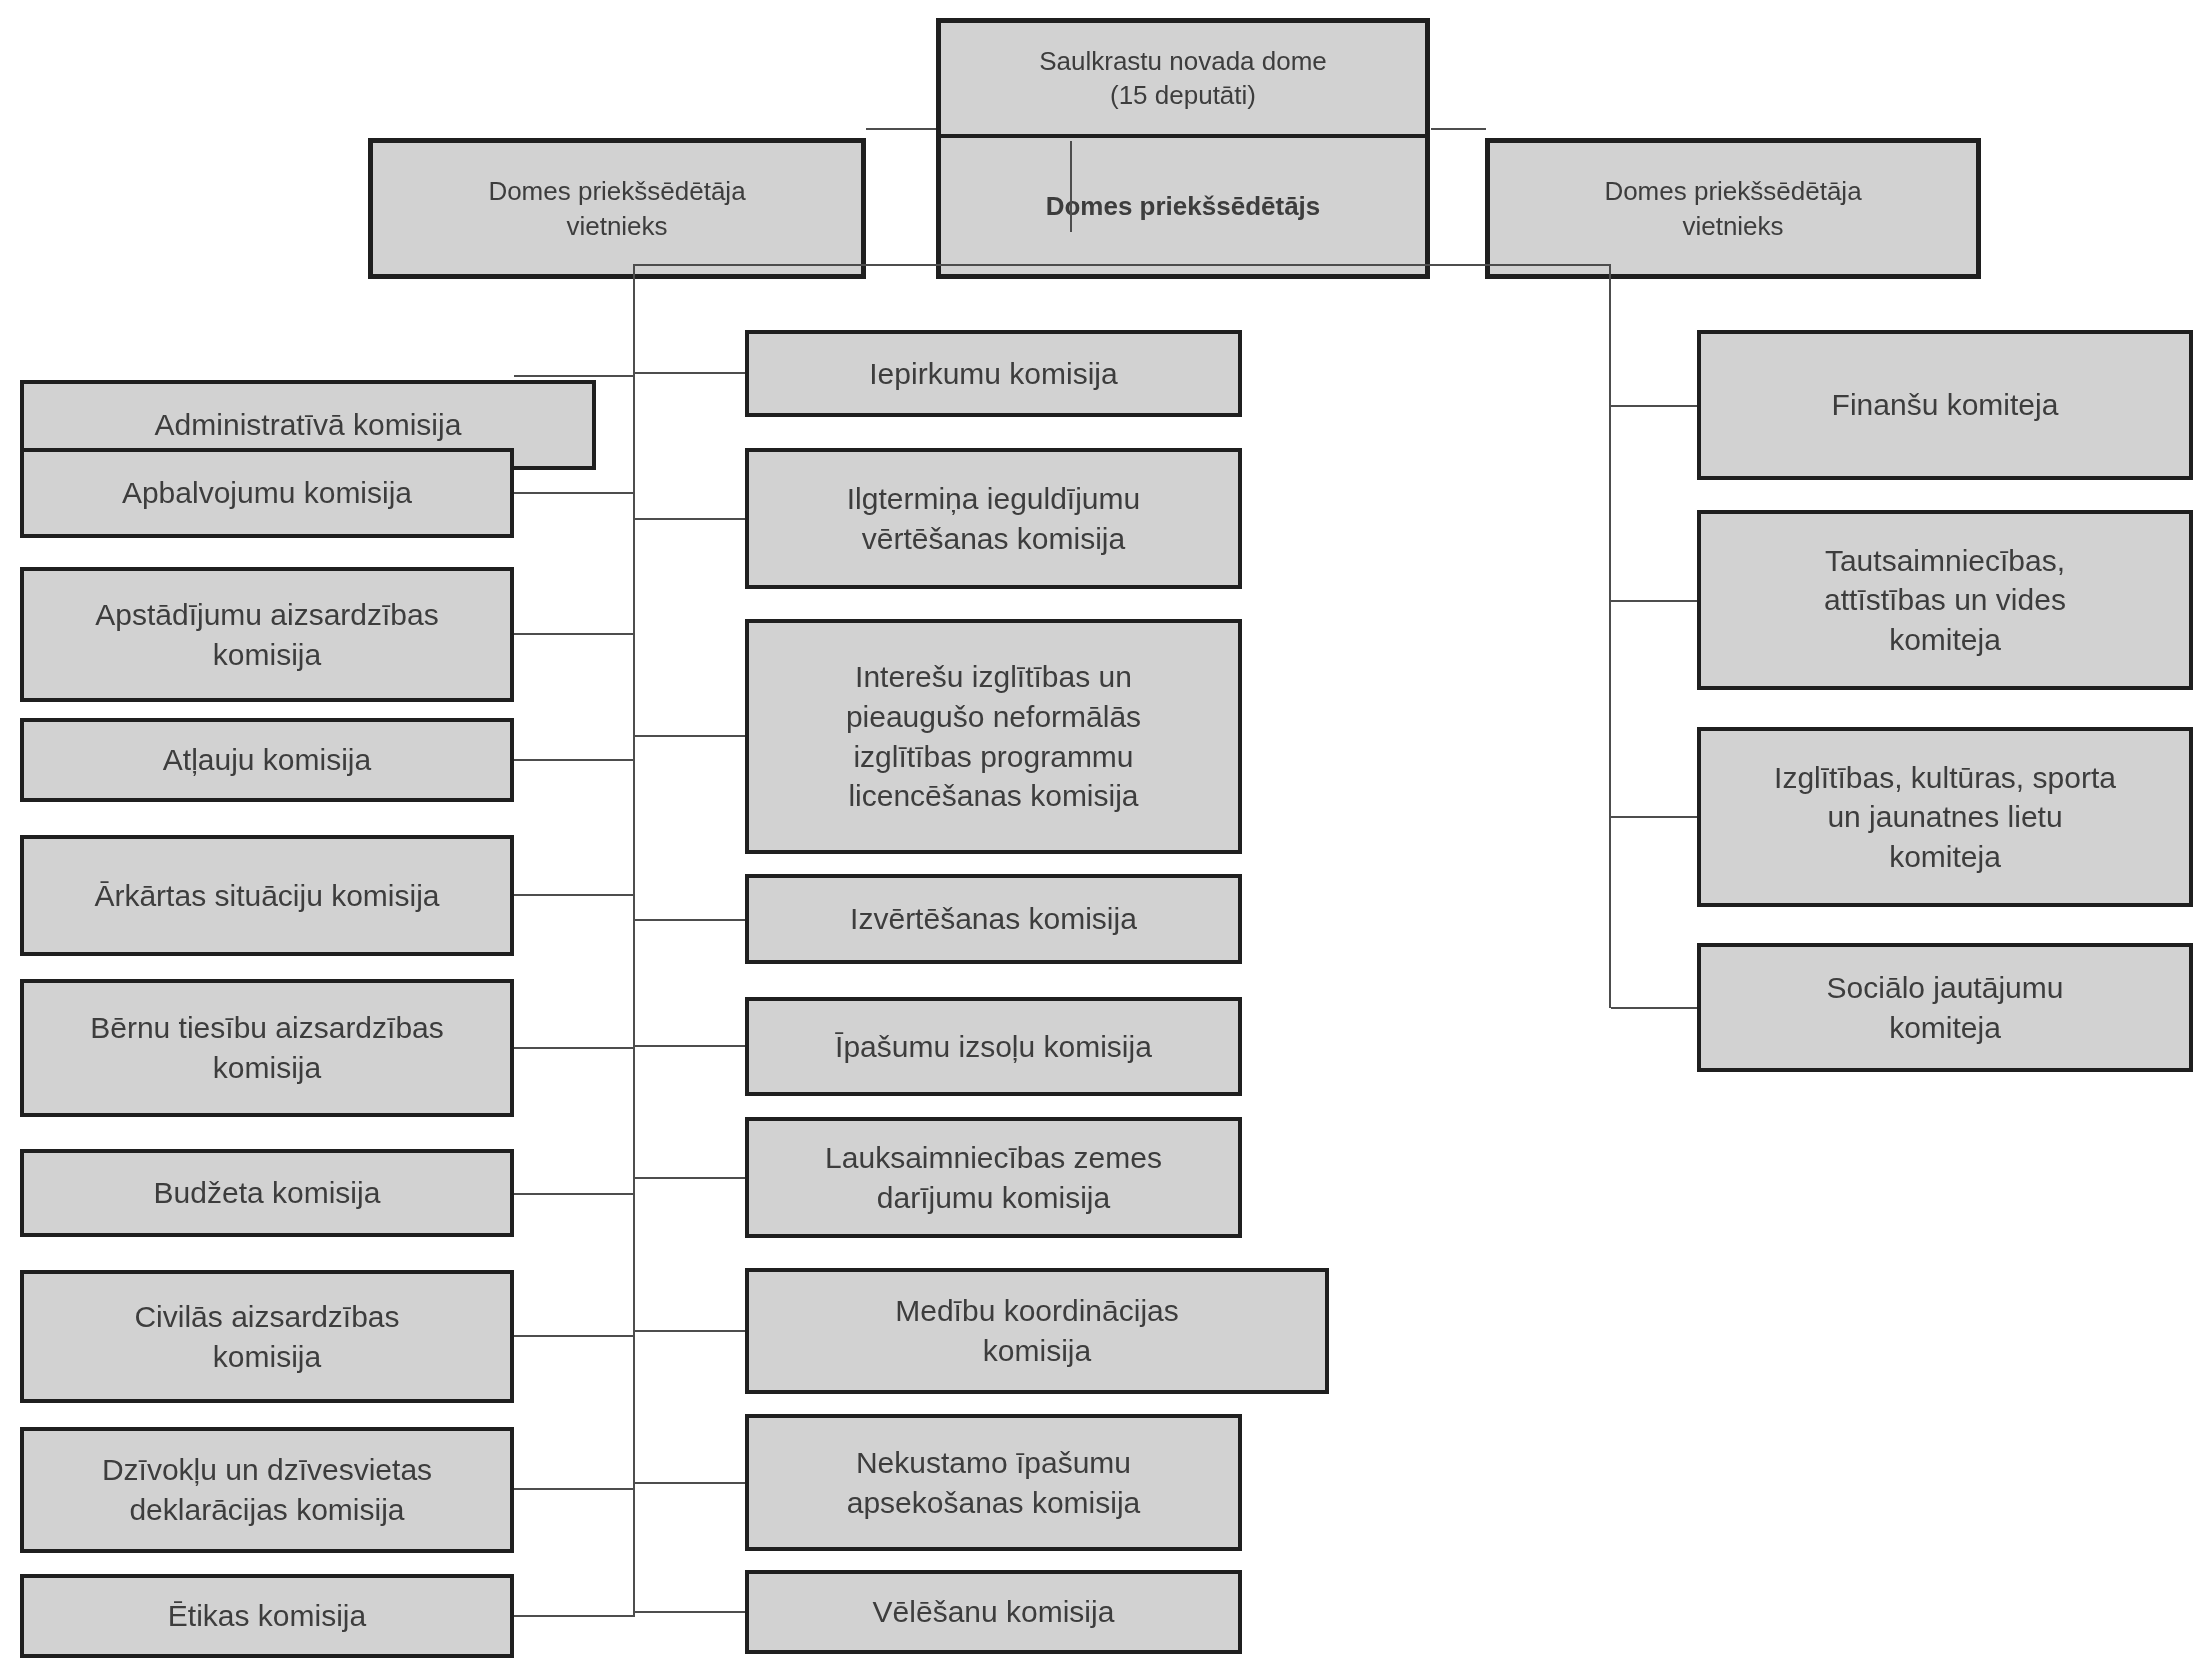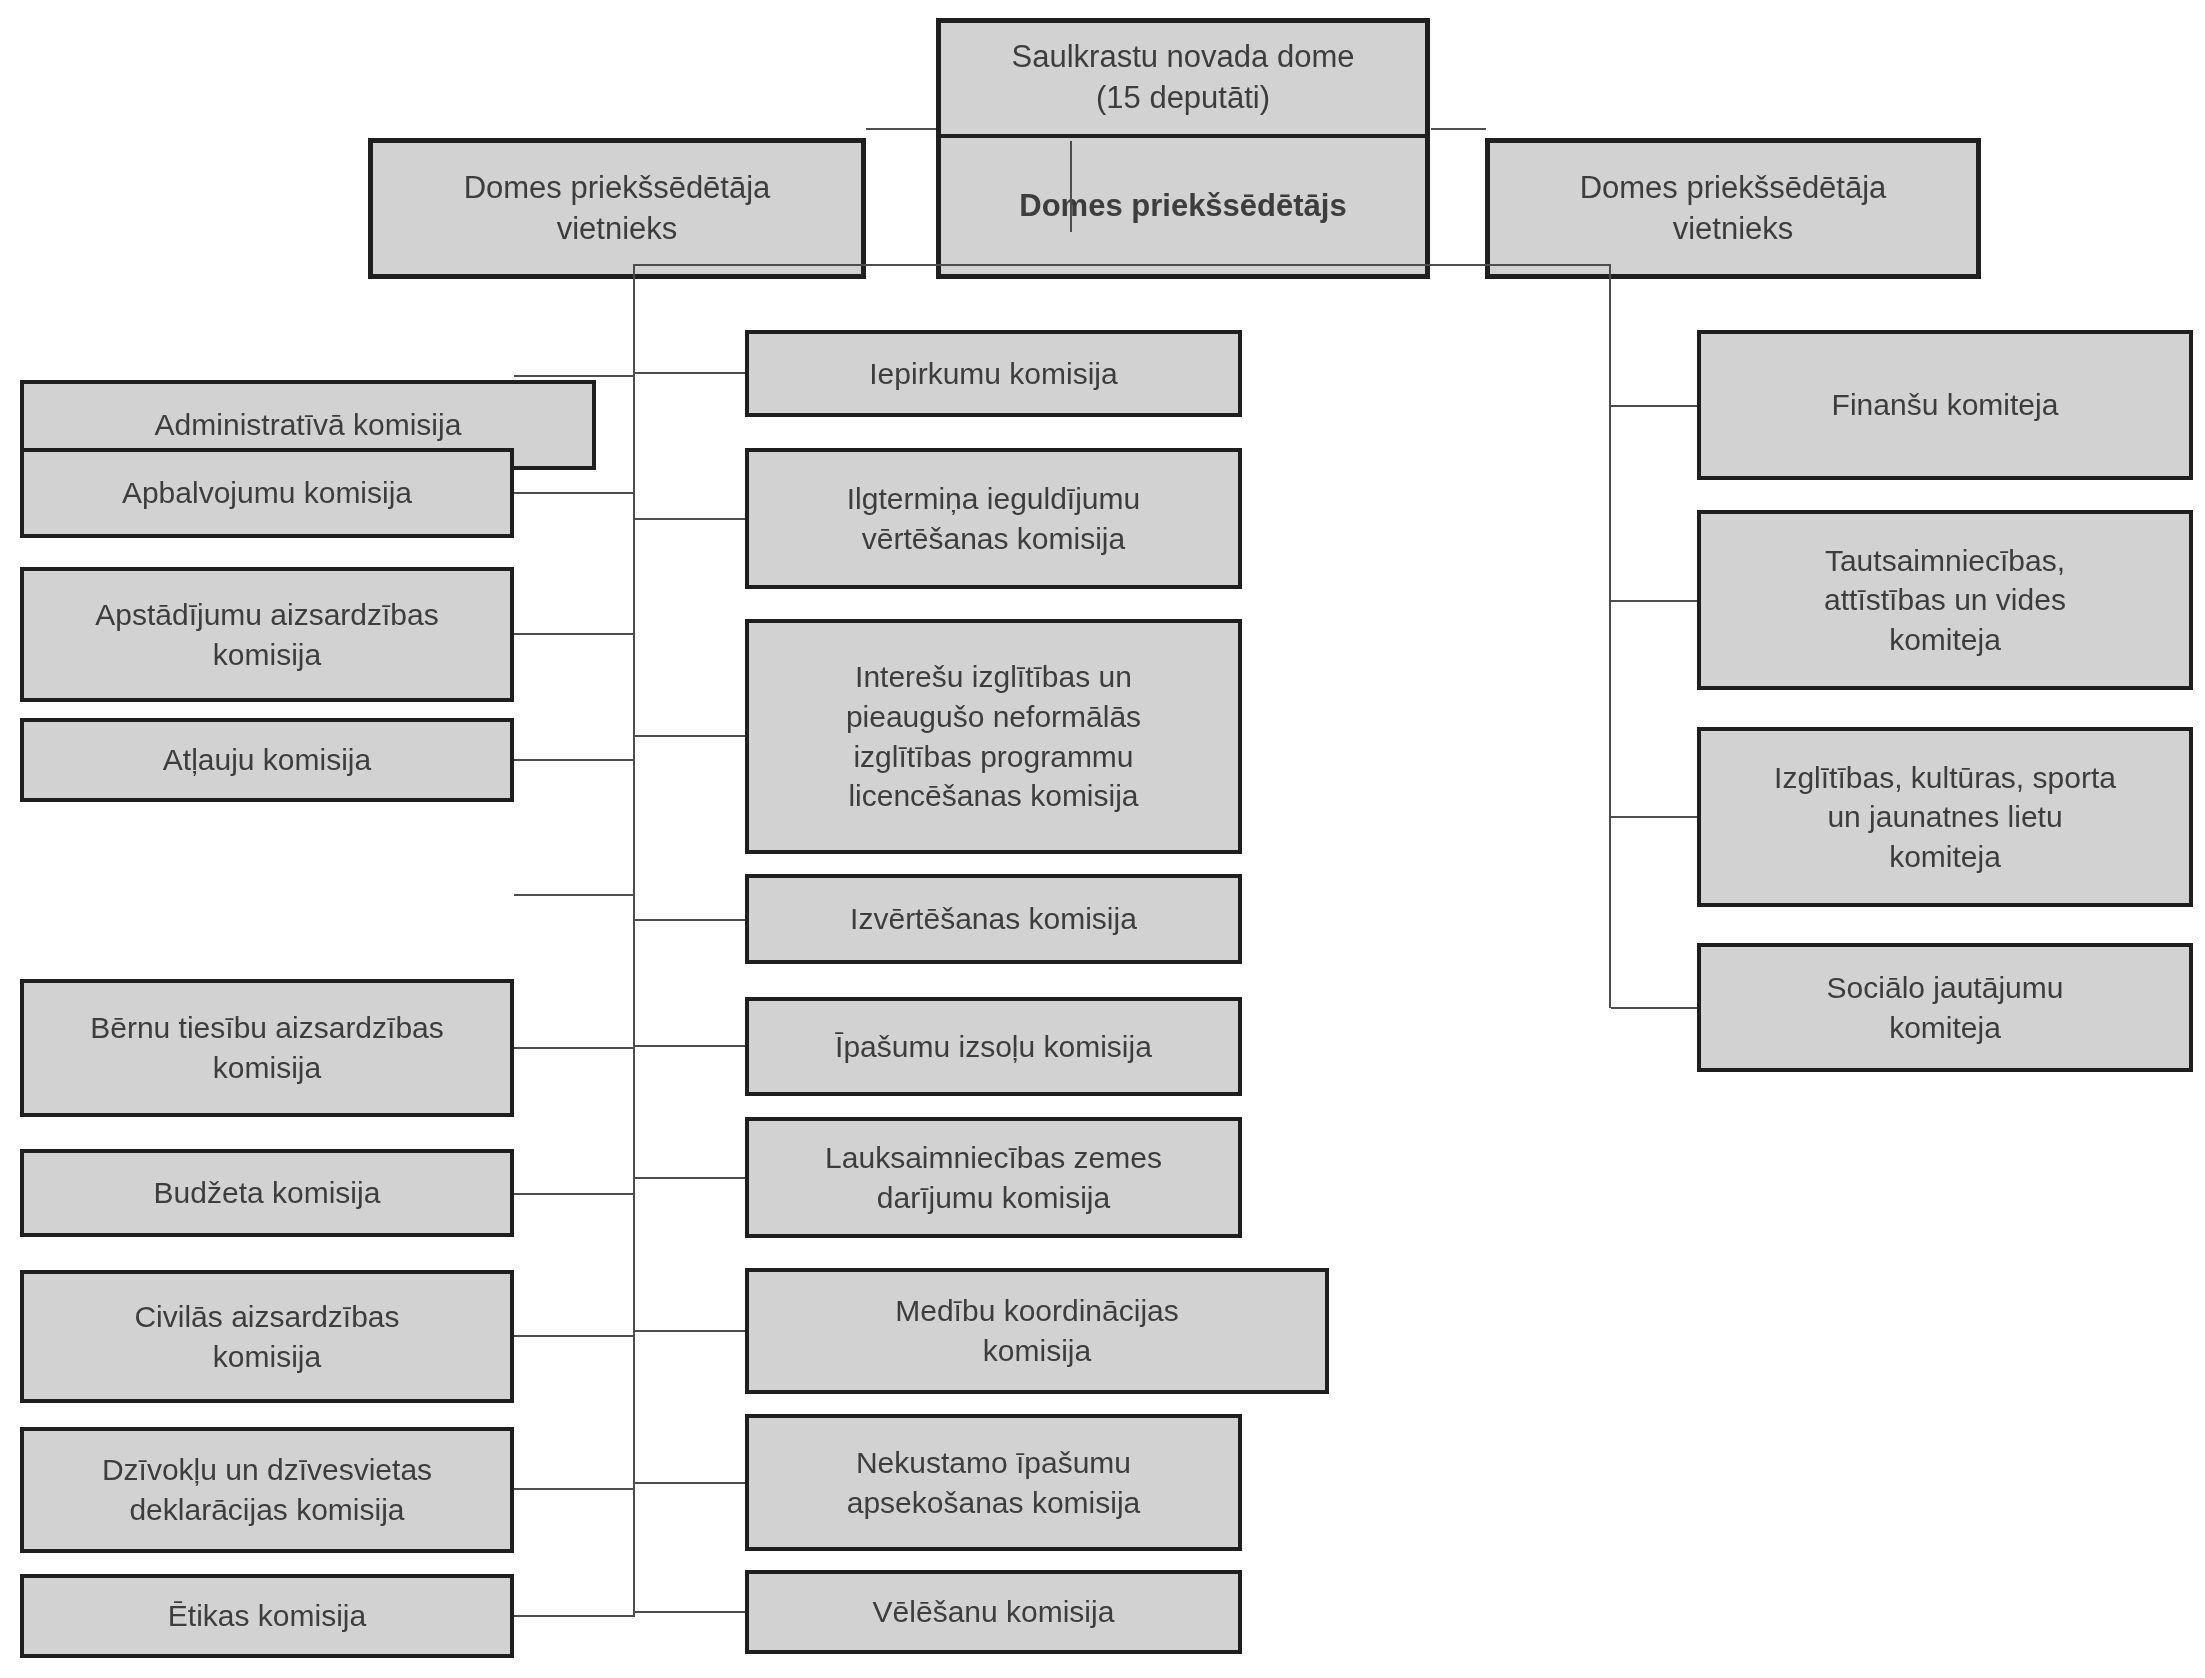--- a/index.html
+++ b/index.html
@@ -23,21 +23,21 @@
     background:var(--box-fill);
     border:4.8px solid var(--box-border);
     display:flex;align-items:center;justify-content:center;
     text-align:center;
     color:var(--text);
     font-size:30px;
     line-height:1.32;
     padding:3.2px 9.6px;
     z-index:2;
   }
-  .box.top-level{border-width:5.6px;font-size:31px;z-index:3;}
+  .box.top-level{border-width:5.6px;font-size:26px;z-index:3;}
   .box.no-top{border-top:none;}
   .lbl{white-space:pre-line;display:block;width:100%;}
   .cline{position:absolute;background:var(--connector);z-index:1;}
   .cline.over{z-index:5;}
 </style>
 </head>
 <body>
 
 <div class="canvas">
 
@@ -96,20 +96,23 @@
   </div>
   <div class="box" style="left:20px;top:448px;width:494px;height:90px;">
     <span class="lbl">Apbalvojumu komisija</span>
   </div>
   <div class="box" style="left:20px;top:567px;width:494px;height:135px;">
     <span class="lbl">Apstādījumu aizsardzības
 komisija</span>
   </div>
   <div class="box" style="left:20px;top:718px;width:494px;height:84px;">
     <span class="lbl">Atļauju komisija</span>
+  </div>
+  <div class="box" style="left:20px;top:835px;width:494px;height:121px;">
+    <span class="lbl">Ārkārtas situāciju komisija</span>
   </div>
   <div class="box" style="left:20px;top:979px;width:494px;height:138px;">
     <span class="lbl">Bērnu tiesību aizsardzības
 komisija</span>
   </div>
   <div class="box" style="left:20px;top:1149px;width:494px;height:88px;">
     <span class="lbl">Budžeta komisija</span>
   </div>
   <div class="box" style="left:20px;top:1270px;width:494px;height:133px;">
     <span class="lbl">Civilās aizsardzības

